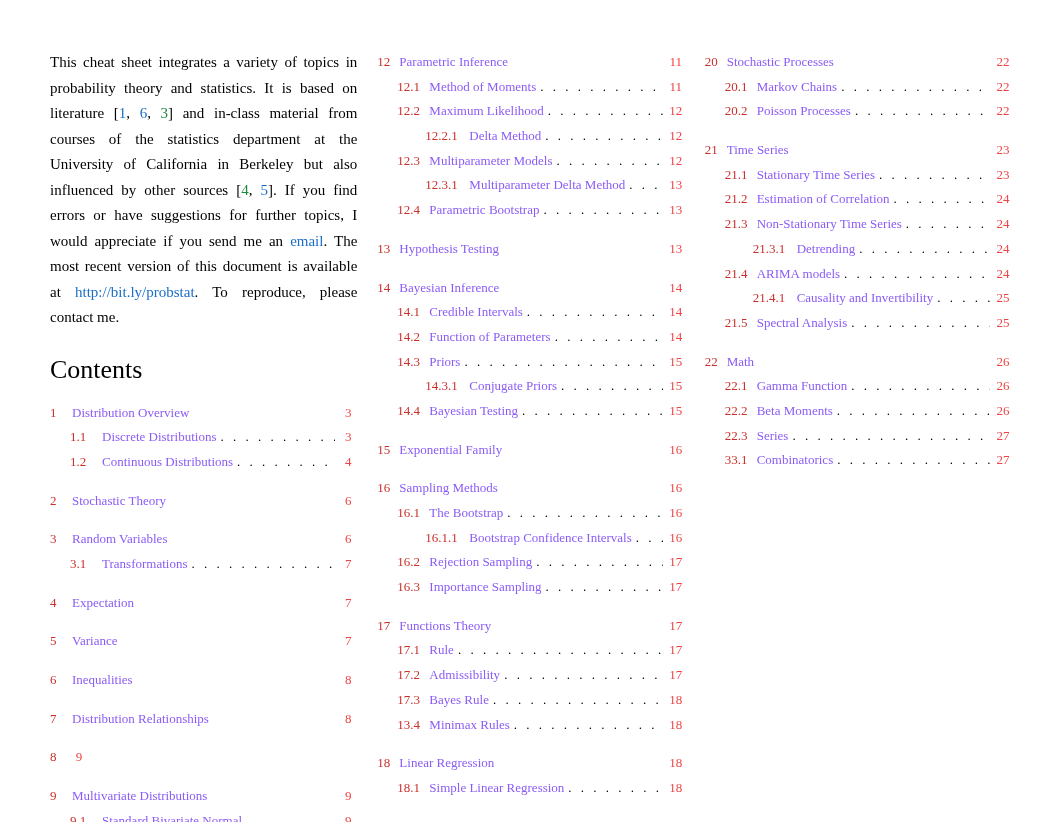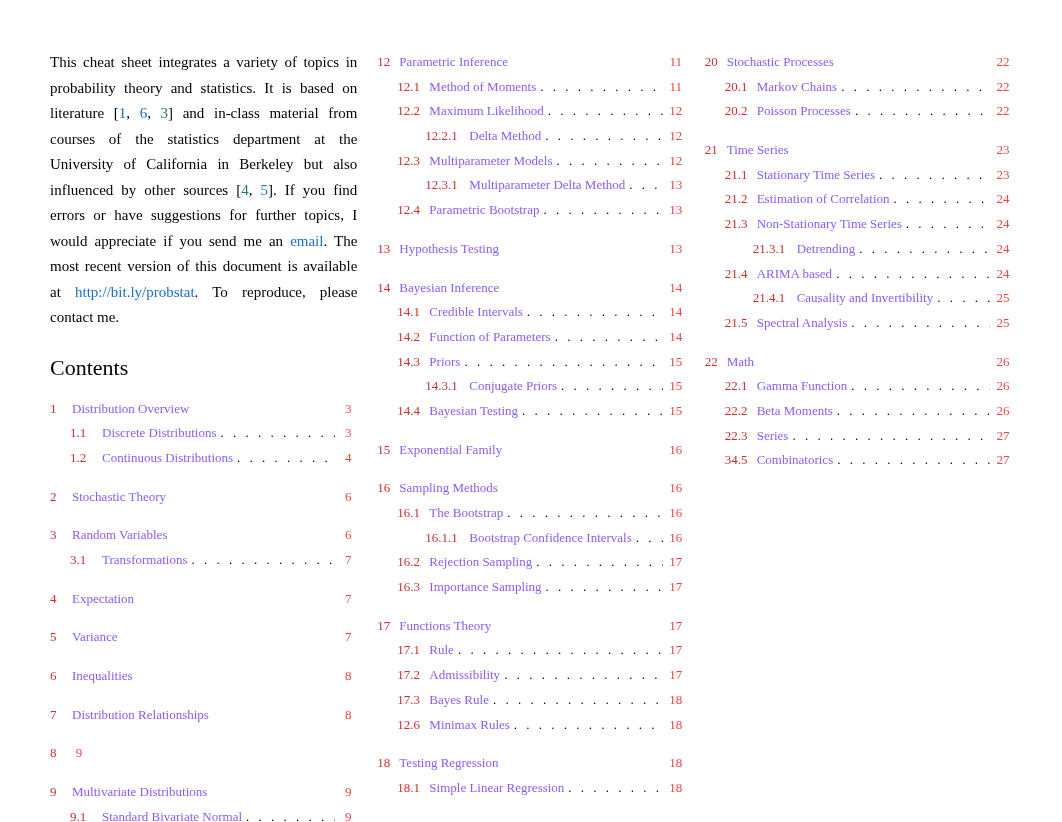--- a/index.html
+++ b/index.html
@@ -1,21 +1,21 @@
 <!DOCTYPE html>
 <html><head>
 <meta charset="utf-8">
 <style>
 body{margin:0;padding:0;font-family:"Times New Roman",serif;background:#fff;color:#000;width:1062px;height:822px;overflow:hidden}
 .page{padding:50px 50px;display:flex;gap:20px}
 .col{flex:1;min-width:0}
 .intro{font-size:15px;line-height:1.7;text-align:justify;margin-bottom:24px}
 .intro a{color:#1a6ec8;text-decoration:none}
 .cite{color:#1a8a3a}
-h2{font-size:22px;font-weight:normal;margin:0 0 16px 0}
+h2{font-size:26px;font-weight:normal;margin:0 0 16px 0}
 .entry{display:flex;align-items:baseline;font-size:13px;line-height:1.9;white-space:nowrap}
 .entry .num{color:#c9302c;flex-shrink:0}
 .entry .num.l0{min-width:20px}
 .entry .txt{color:#8b5cf6;flex-shrink:0;margin-left:2px}
 .entry .dots{flex:1;overflow:hidden;margin:0 4px;color:#000;font-size:13px;letter-spacing:3px}
 .entry .dots::before{content:". . . . . . . . . . . . . . . . . . . . . . . . . . . . . . . . . . . . . . . ."}
 .entry.nodot .dots::before{content:""}
 .entry .pg{color:#ef4444;flex-shrink:0;min-width:18px;text-align:center}
 .entry.l1{padding-left:20px}
 .entry.l1 .num{min-width:30px}
@@ -301,30 +301,30 @@
             <span class="dots"></span>
             <span class="pg">17</span>
           </div>
           <div class="entry l1">
             <span class="num l1">17.3</span>
             <span class="txt">Bayes Rule</span>
             <span class="dots"></span>
             <span class="pg">18</span>
           </div>
           <div class="entry l1">
-            <span class="num l1">12.6</span>
+            <span class="num l1">13.4</span>
             <span class="txt">Minimax Rules</span>
             <span class="dots"></span>
             <span class="pg">18</span>
           </div>
         </div>
         <div class="sec">
           <div class="entry l0 nodot">
             <span class="num l0">18</span>
-            <span class="txt">Testing Regression</span>
+            <span class="txt">Linear Regression</span>
             <span class="dots"></span>
             <span class="pg">18</span>
           </div>
           <div class="entry l1">
             <span class="num l1">18.1</span>
             <span class="txt">Simple Linear Regression</span>
             <span class="dots"></span>
             <span class="pg">18</span>
           </div>
         </div>
@@ -378,21 +378,21 @@
             <span class="pg">24</span>
           </div>
           <div class="entry l2">
             <span class="num l2">21.3.1</span>
             <span class="txt">Detrending</span>
             <span class="dots"></span>
             <span class="pg">24</span>
           </div>
           <div class="entry l1">
             <span class="num l1">21.4</span>
-            <span class="txt">ARIMA based</span>
+            <span class="txt">ARIMA models</span>
             <span class="dots"></span>
             <span class="pg">24</span>
           </div>
           <div class="entry l2">
             <span class="num l2">21.4.1</span>
             <span class="txt">Causality and Invertibility</span>
             <span class="dots"></span>
             <span class="pg">25</span>
           </div>
           <div class="entry l1">
@@ -421,21 +421,21 @@
             <span class="dots"></span>
             <span class="pg">26</span>
           </div>
           <div class="entry l1">
             <span class="num l1">22.3</span>
             <span class="txt">Series</span>
             <span class="dots"></span>
             <span class="pg">27</span>
           </div>
           <div class="entry l1">
-            <span class="num l1">34.5</span>
+            <span class="num l1">33.1</span>
             <span class="txt">Combinatorics</span>
             <span class="dots"></span>
             <span class="pg">27</span>
           </div>
         </div>
       </div>
     </div>
 </div>
 
 </body></html>

